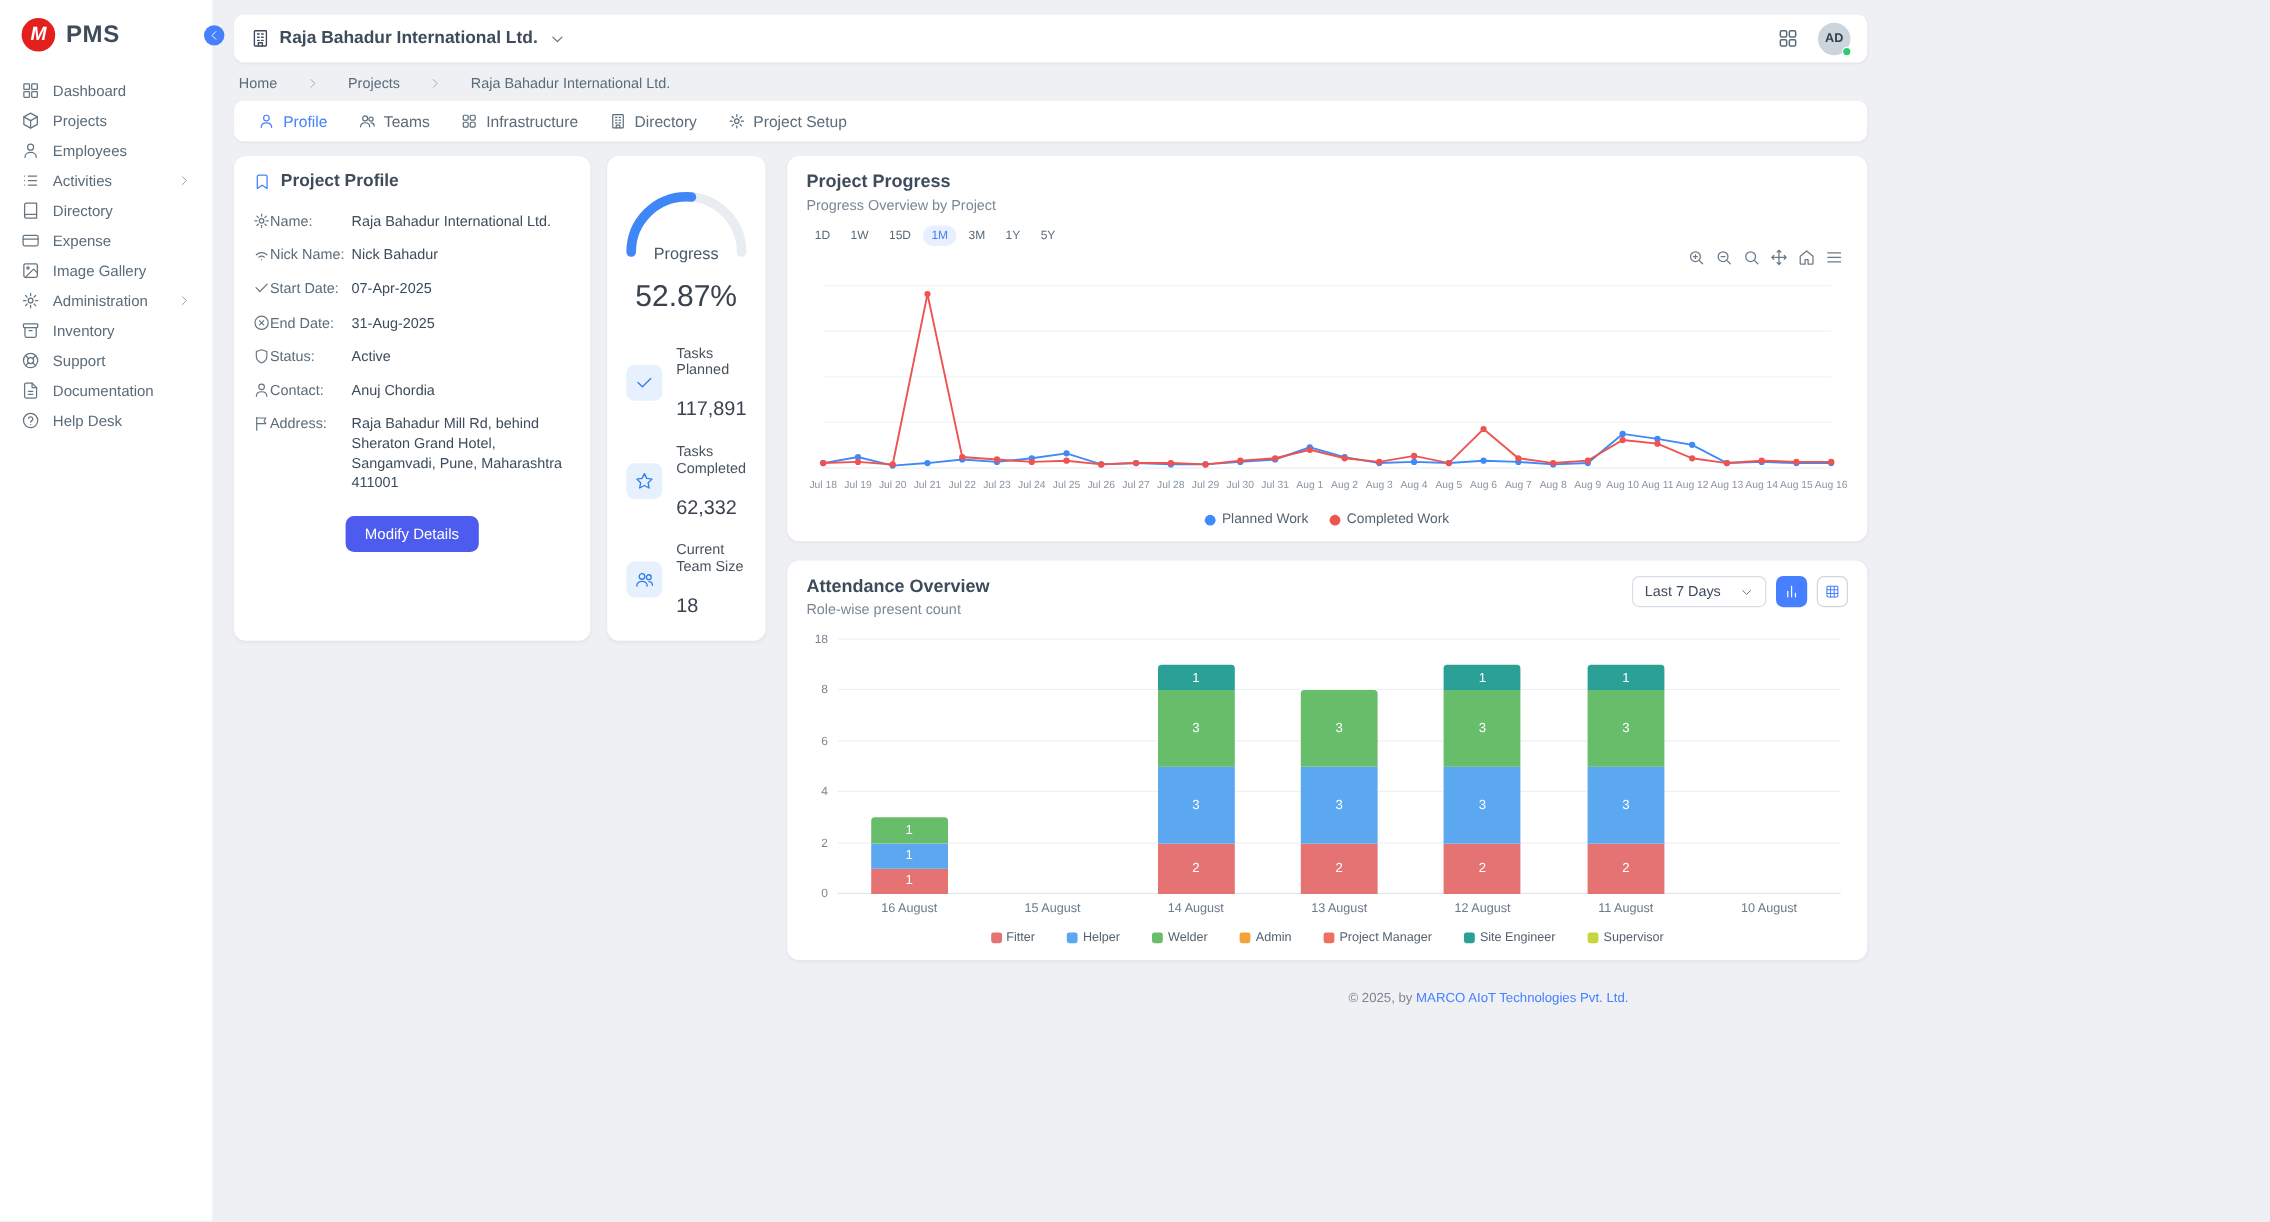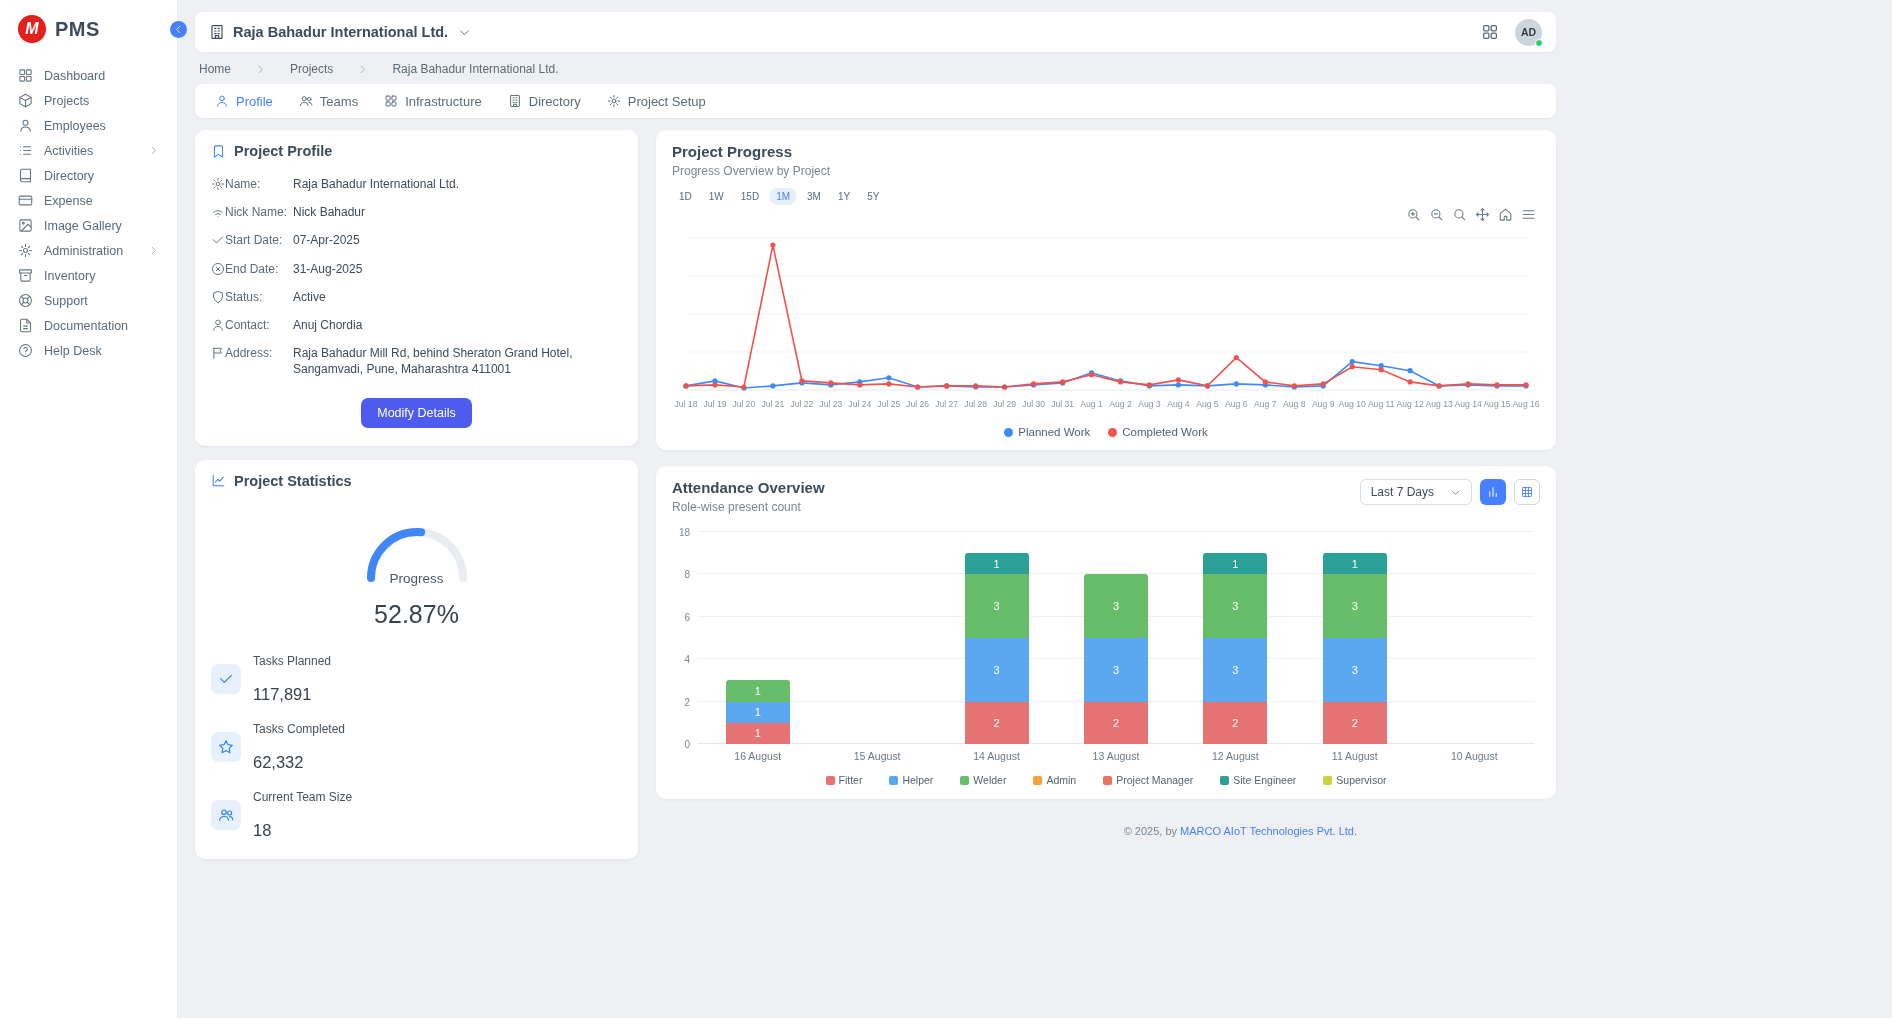--- a/index.html
+++ b/index.html
@@ -35,21 +35,21 @@
   .breadcrumb{display:flex;align-items:center;gap:24px;padding:10px 4px 8px;font-size:12px;color:#5b6b79}
   .crumb{cursor:pointer}
   .crumb-sep{width:11px;height:11px;color:#9aa4ae;display:inline-block}
 
   .tabs{background:#fff;border-radius:8px;display:flex;align-items:center;padding:0 8px;height:34px;gap:2px;box-shadow:0 1px 2px rgba(20,30,60,.05)}
   .tab{display:flex;align-items:center;gap:7px;padding:0 12px;font-size:13px;color:#5b6b79;height:100%;cursor:pointer}
   .tab.active{color:#4680ff}
   .t-icon{width:14px;height:14px;display:inline-block}
 
   .content{display:flex;gap:18px;margin-top:12px;align-items:flex-start}
-  .col-left{width:443px;flex:none;display:flex;flex-direction:column;gap:14px}
+  .col-left{width:443px;flex:none;display:flex;flex-direction:row;gap:14px}
   .col-right{flex:1;min-width:0;display:flex;flex-direction:column;gap:16px}
 
   .card{background:#fff;border-radius:10px;box-shadow:0 1px 3px rgba(20,30,60,.05)}
   .card-h{display:flex;align-items:center;gap:8px;padding:13px 16px 9px;font-size:14.5px;font-weight:bold;color:#3e4b5b}
   .h-icon{width:15px;height:15px;color:#4680ff;display:inline-block;flex:none}
 
   
   .profile-body{padding:2px 16px 16px}
   .f-row{display:flex;padding:6px 0;font-size:12px;line-height:1.35}
   .f-icon{width:14px;height:14px;color:#67757f;flex:none;margin-top:1px;display:inline-block}
@@ -443,29 +443,20 @@
                     </svg>
                   </span>
        <span class="f-label">Address:</span>
        <span class="f-value">Raja Bahadur Mill Rd, behind Sheraton Grand Hotel, Sangamvadi, Pune, Maharashtra 411001</span>
      </div>
                 <button class="btn-primary">Modify Details</button>
               </div>
           </div>
 
           <div class="card stats-card">
-            <div class="card-h">
-              <span class="h-icon">
-                  <svg viewBox="0 0 24 24" fill="none" stroke="currentColor" stroke-width="1.7" stroke-linecap="round" stroke-linejoin="round">
-                    <path d="M3.5 3.5v17h17"></path>
-                    <path d="M7 14.5l4-4.5 3 3 5.5-6.5"></path>
-                  </svg>
-                </span>
-              <span>Project Statistics</span>
-            </div>
             <div class="gauge-wrap">
               <svg width="116" height="64" viewBox="0 0 116 64">
                 <path d="M12 58 A46 46 0 0 1 104 58" stroke="#e9edf2" stroke-width="8" fill="none" stroke-linecap="round"></path>
                 <path id="gauge-arc" d="M12 58 A46 46 0 0 1 104 58" stroke="#3f86f6" stroke-width="8" fill="none" stroke-linecap="round" stroke-dasharray="76.4 144.5"></path>
               </svg>
               <div class="gauge-label">Progress</div>
             </div>
             <div class="gauge-value">52.87%</div>
             <div class="stats-list" id="stats-list">
                 <div class="stat-row">

